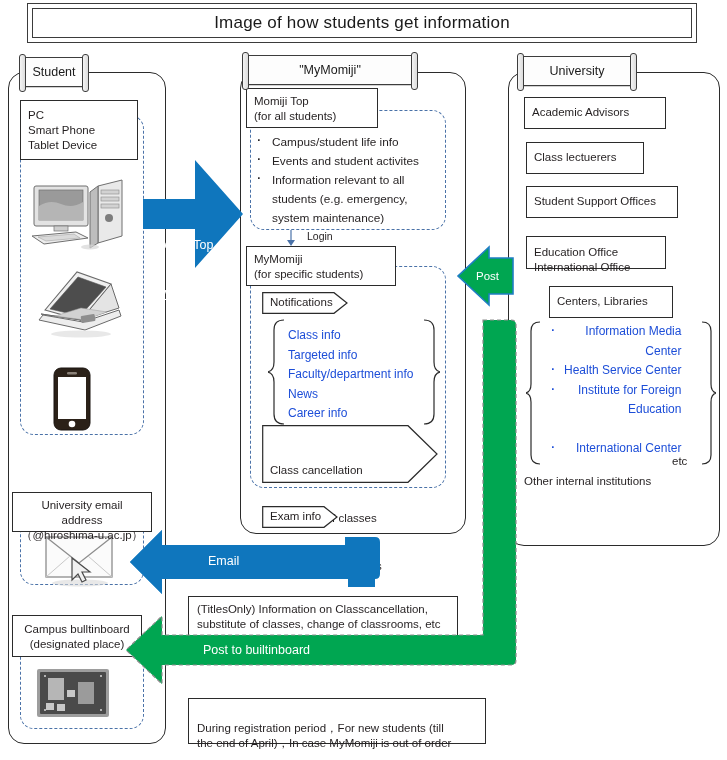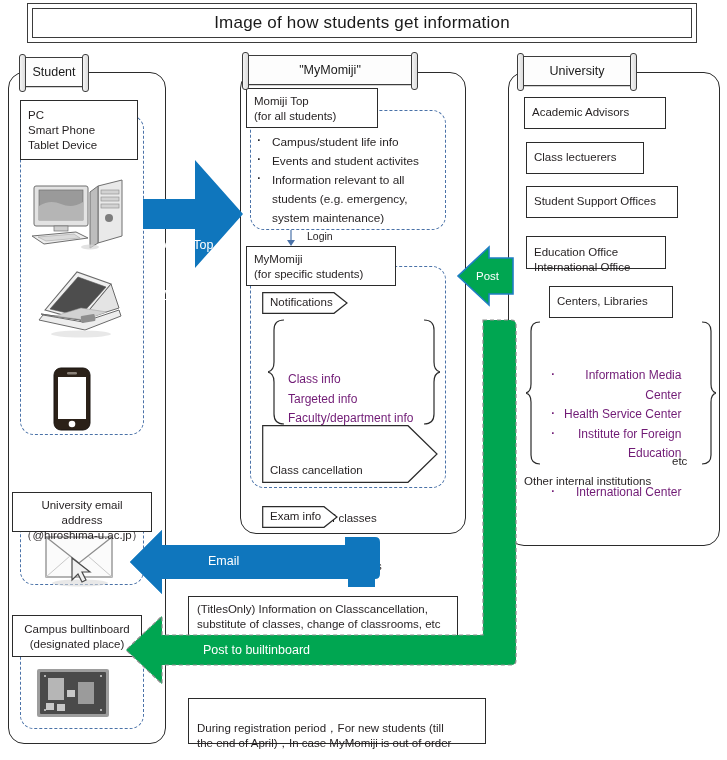--- a/index.html
+++ b/index.html
@@ -115,22 +115,21 @@
   }
 
   
   .brace-wrap { position: absolute; z-index: 3; }
   .brace-wrap svg { position: absolute; left: 0; top: 0; }
   .brace-list {
     position: absolute;
     left: 26px; top: 6px;
     font-size: 12px;
     line-height: 19.5px;
-    color: #701a75;
-    margin-top: 44px;
+    color: #1d4ed8;
   }
   .brace-list .bullet-row { position: relative; padding-left: 16px; }
   .brace-list .bullet-row::before {
     content: "\00B7";
     position: absolute; left: 2px; top: -2px;
     font-size: 17px; line-height: 19.5px;
   }
   .brace-list .cont-row { padding-left: 16px; }
 
   

